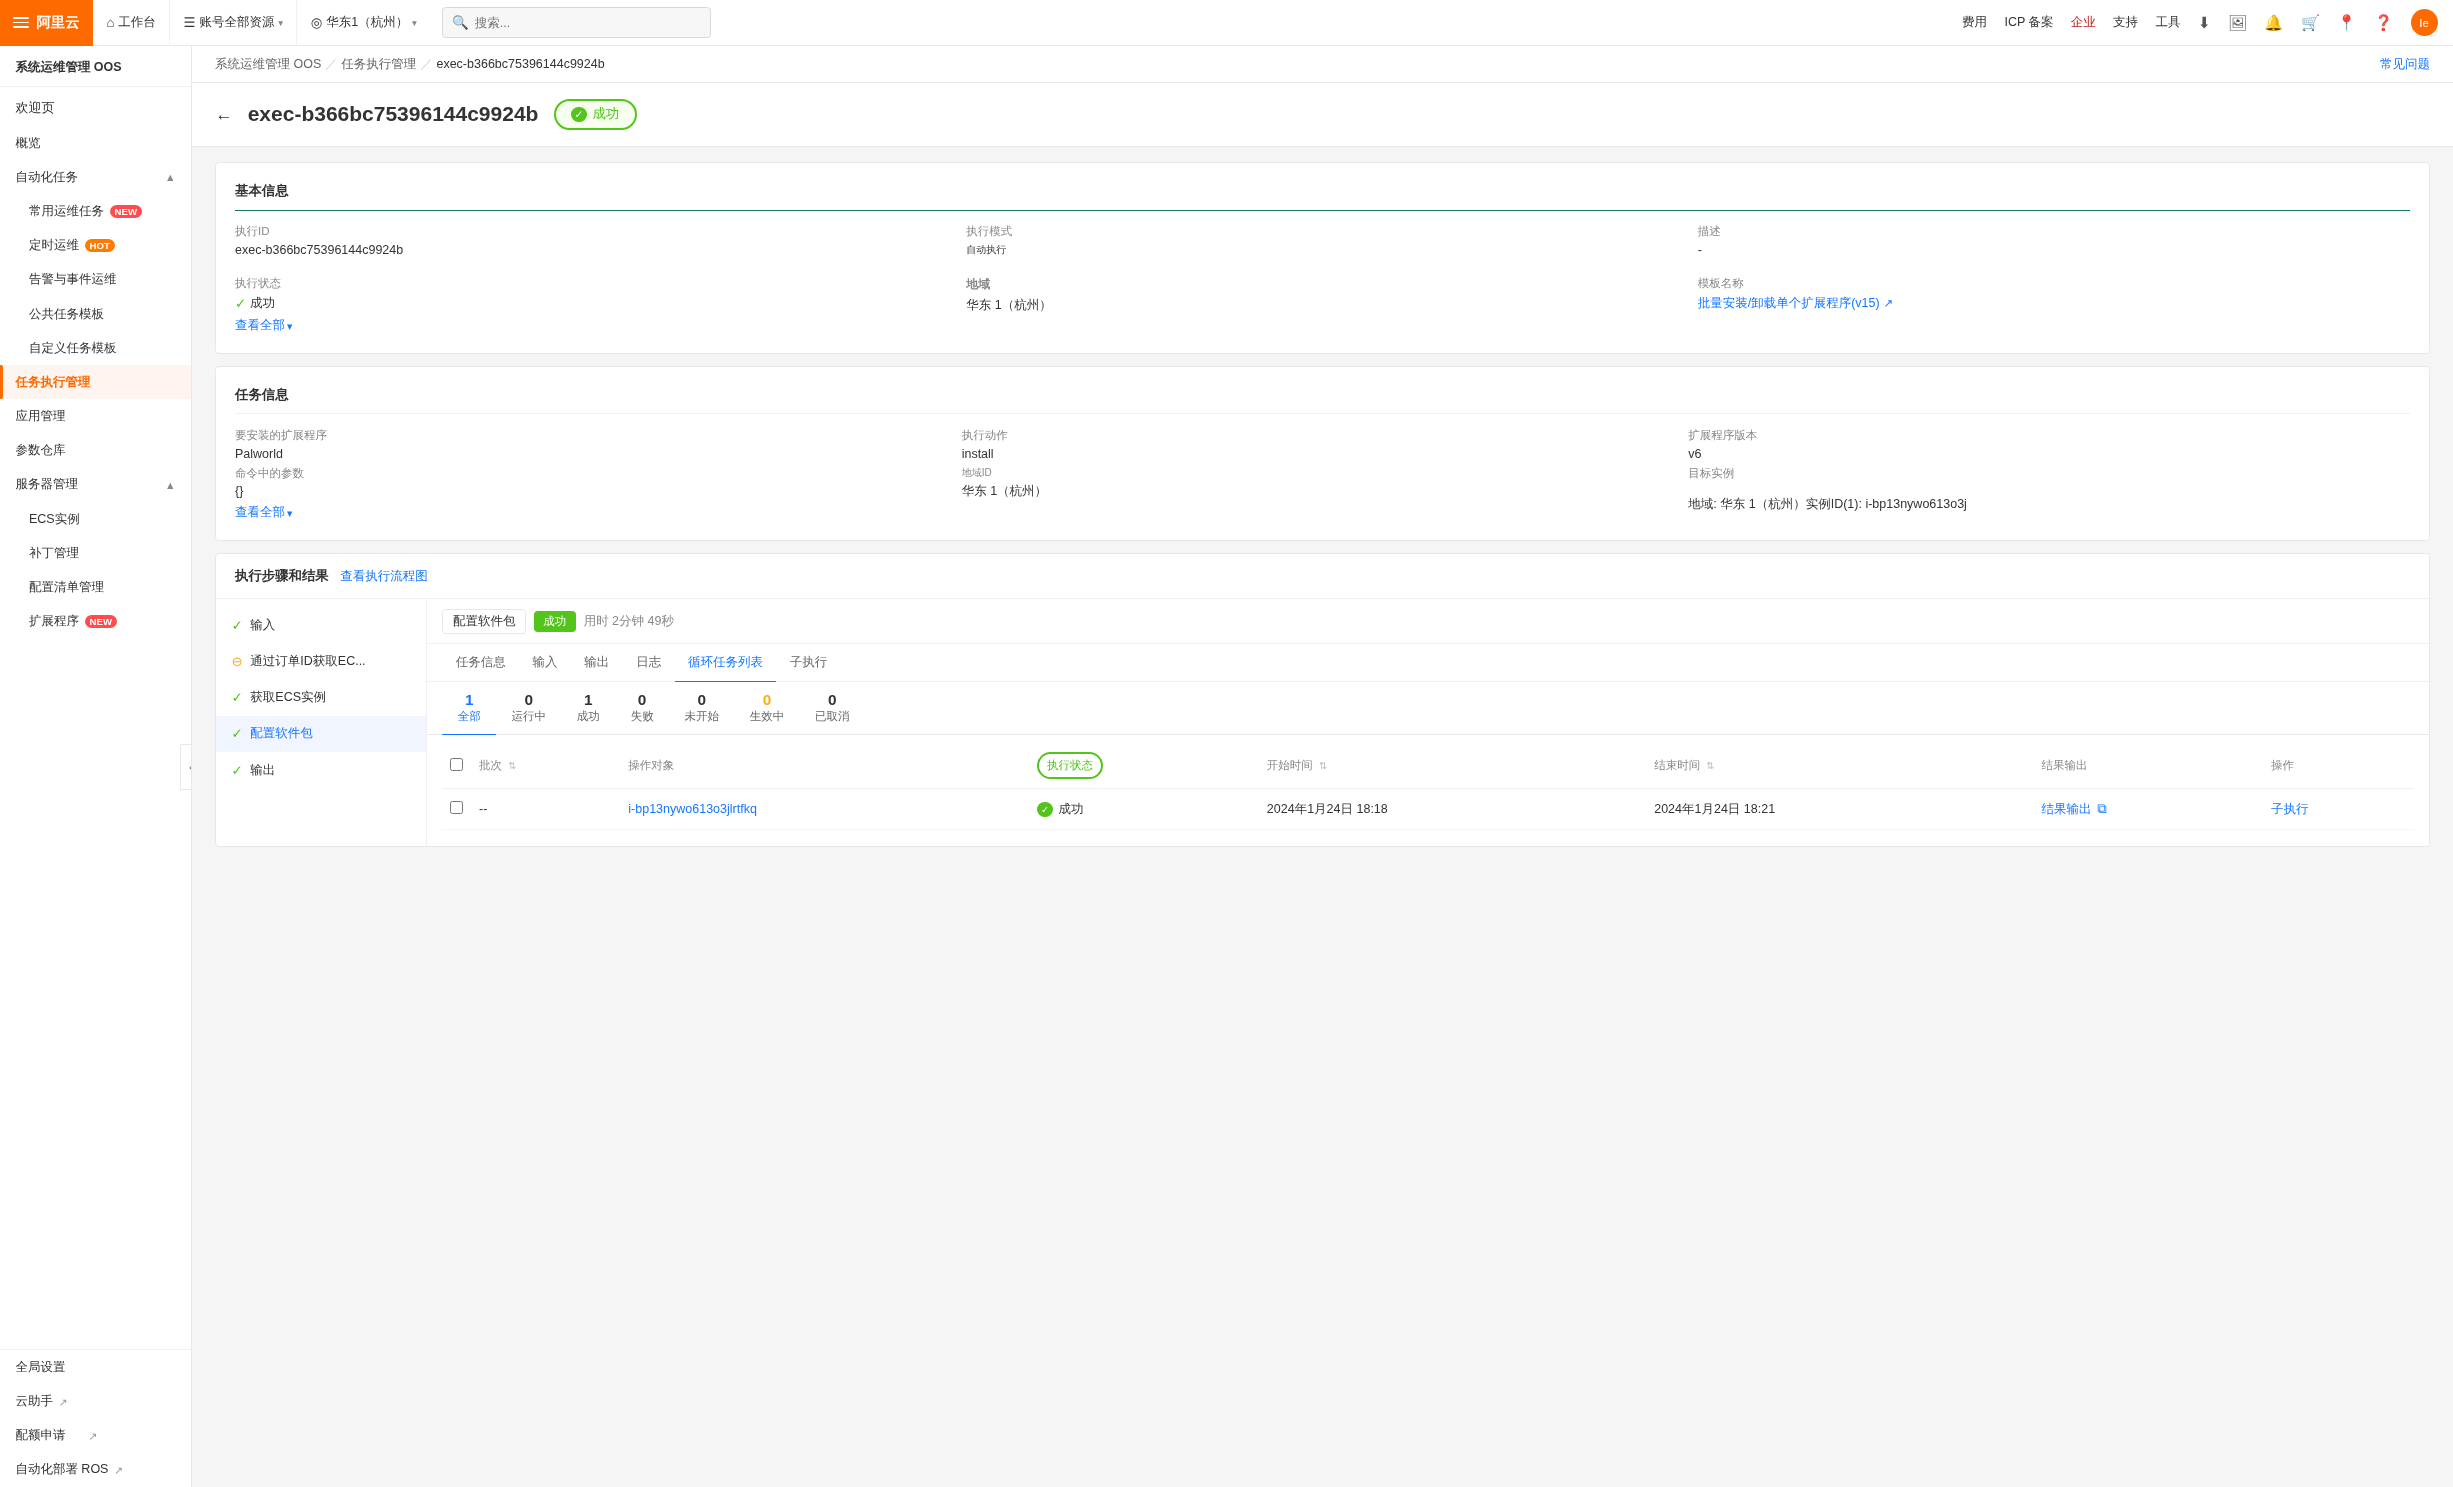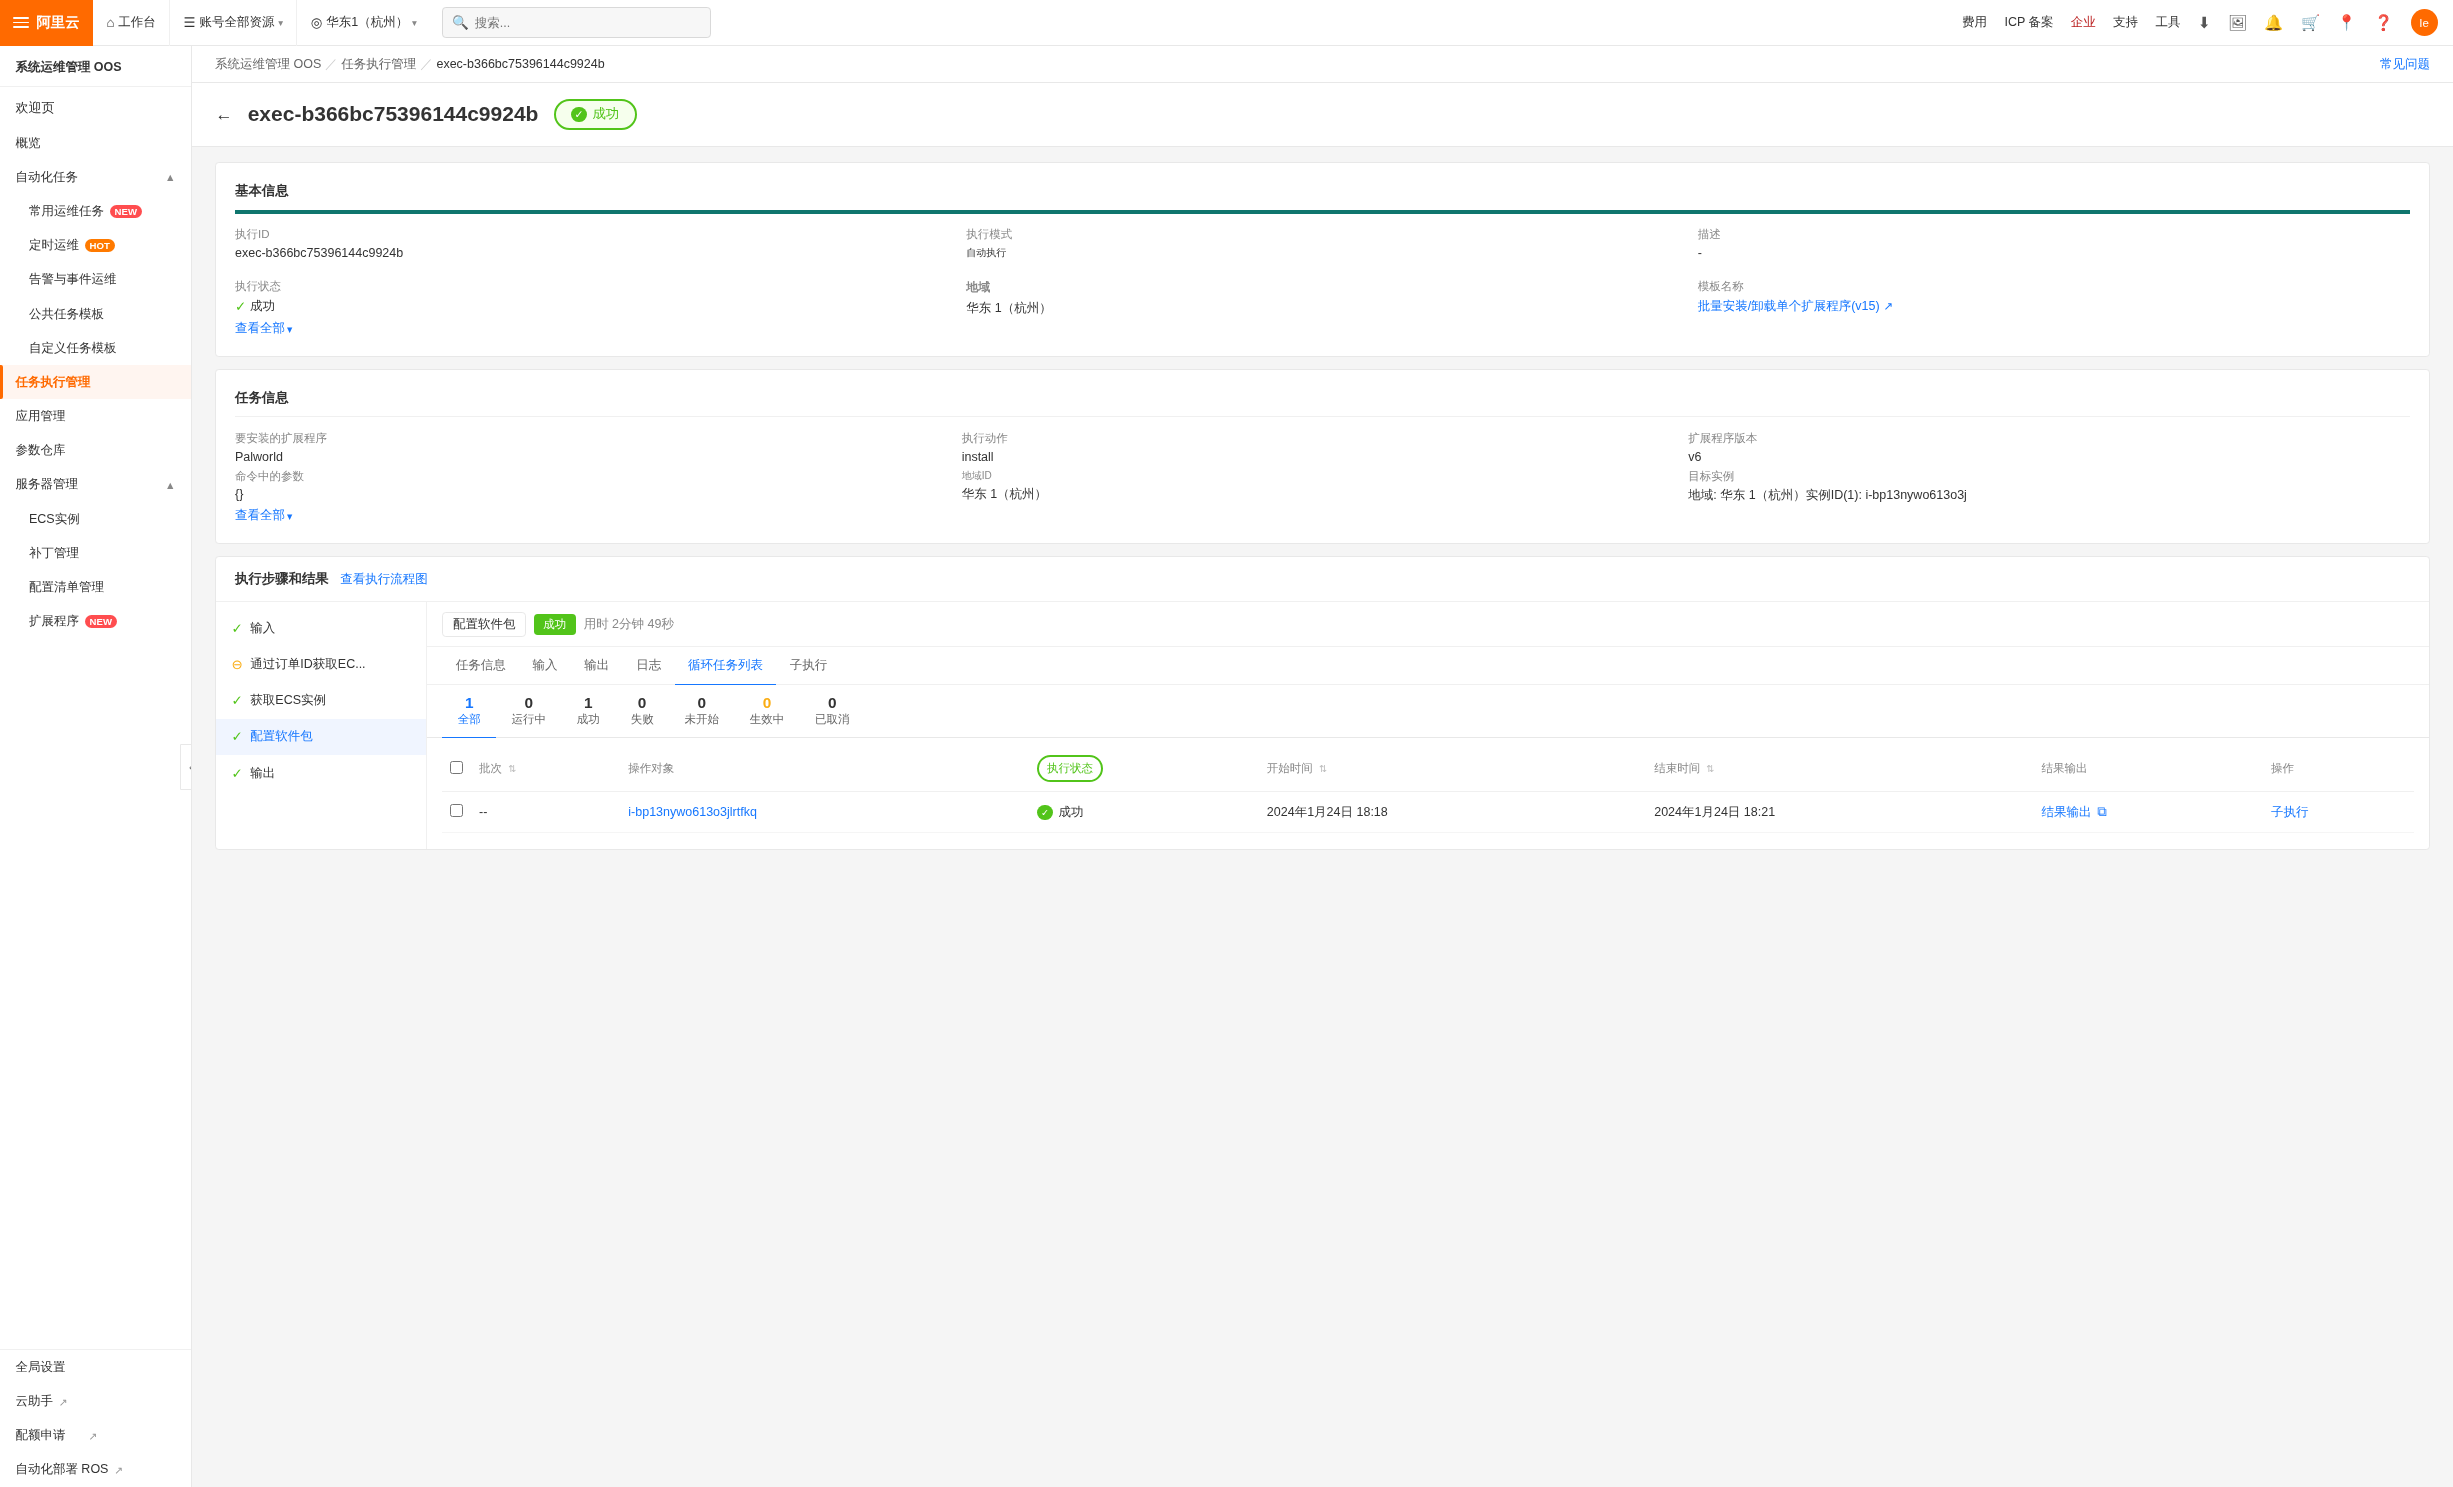--- a/index.html
+++ b/index.html
@@ -159,21 +159,21 @@
         <div style="display:flex;align-items:center;gap:5.8px;background:#f6ffed;border:2.4px solid #52c41a;border-radius:19px;padding:4.8px 15.4px;">
           <div style="width:15.4px;height:15.4px;border-radius:50%;background:#52c41a;display:flex;align-items:center;justify-content:center;color:#fff;font-size:10.6px;">✓</div>
           <span style="color:#52c41a;font-size:13.4px;font-weight:500;">成功</span>
         </div>
       </div>
     </div>
 
     <div style="padding:15.4px 23px;">
 
       <div style="background:#fff;border-radius:3.8px;margin-bottom:11.5px;padding:19px;border:1px solid #e8e8e8;">
-        <div style="font-size:13.4px;font-weight:600;color:#333;margin-bottom:13.4px;padding-bottom:9.6px;border-bottom:4px solid #0f766e;">基本信息</div>
+        <div style="font-size:13.4px;font-weight:600;color:#333;margin-bottom:13.4px;padding-bottom:9.6px;border-bottom:1px solid #0f766e;">基本信息</div>
         <div style="display:grid;grid-template-columns:1fr 1fr 1fr;gap:19px;">
           <div>
             <div style="font-size:11.5px;color:#888;margin-bottom:3.8px;">执行ID</div>
             <div style="font-size:12.5px;color:#333;">exec-b366bc75396144c9924b</div>
           </div>
           <div>
             <div style="font-size:11.5px;color:#888;margin-bottom:3.8px;">执行模式</div>
             <div style="font-size:10px;color:#333;">自动执行</div>
           </div>
           <div>
@@ -227,21 +227,21 @@
             <div style="color:#1677ff;cursor:pointer;display:flex;align-items:center;gap:1.9px;font-size:12.5px;margin-top:5.8px;">
               <span>查看全部</span>
               <span style="font-size:10.6px;">▾</span>
             </div>
           </div>
           <div>
             <div style="font-size:10px;color:#888;margin-bottom:3.8px;">地域ID</div>
             <div style="font-size:12.5px;color:#333;">华东 1（杭州）</div>
           </div>
           <div>
-            <div style="font-size:11.5px;color:#888;margin-bottom:3px;">目标实例</div>
+            <div style="font-size:11.5px;color:#888;margin-bottom:15px;">目标实例</div>
             <div style="font-size:12.5px;color:#333;">地域: 华东 1（杭州）实例ID(1): i-bp13nywo613o3j</div>
           </div>
         </div>
       </div>
 
       <div style="background:#fff;border-radius:3.8px;border:1px solid #e8e8e8;overflow:hidden;">
         <div style="padding:13.4px 19px;display:flex;align-items:center;gap:11.5px;border-bottom:1px solid #f0f0f0;">
           <span style="font-size:13.4px;font-weight:600;color:#333;">执行步骤和结果</span>
           <span style="color:#1677ff;font-size:12.5px;cursor:pointer;">查看执行流程图</span>
         </div>

